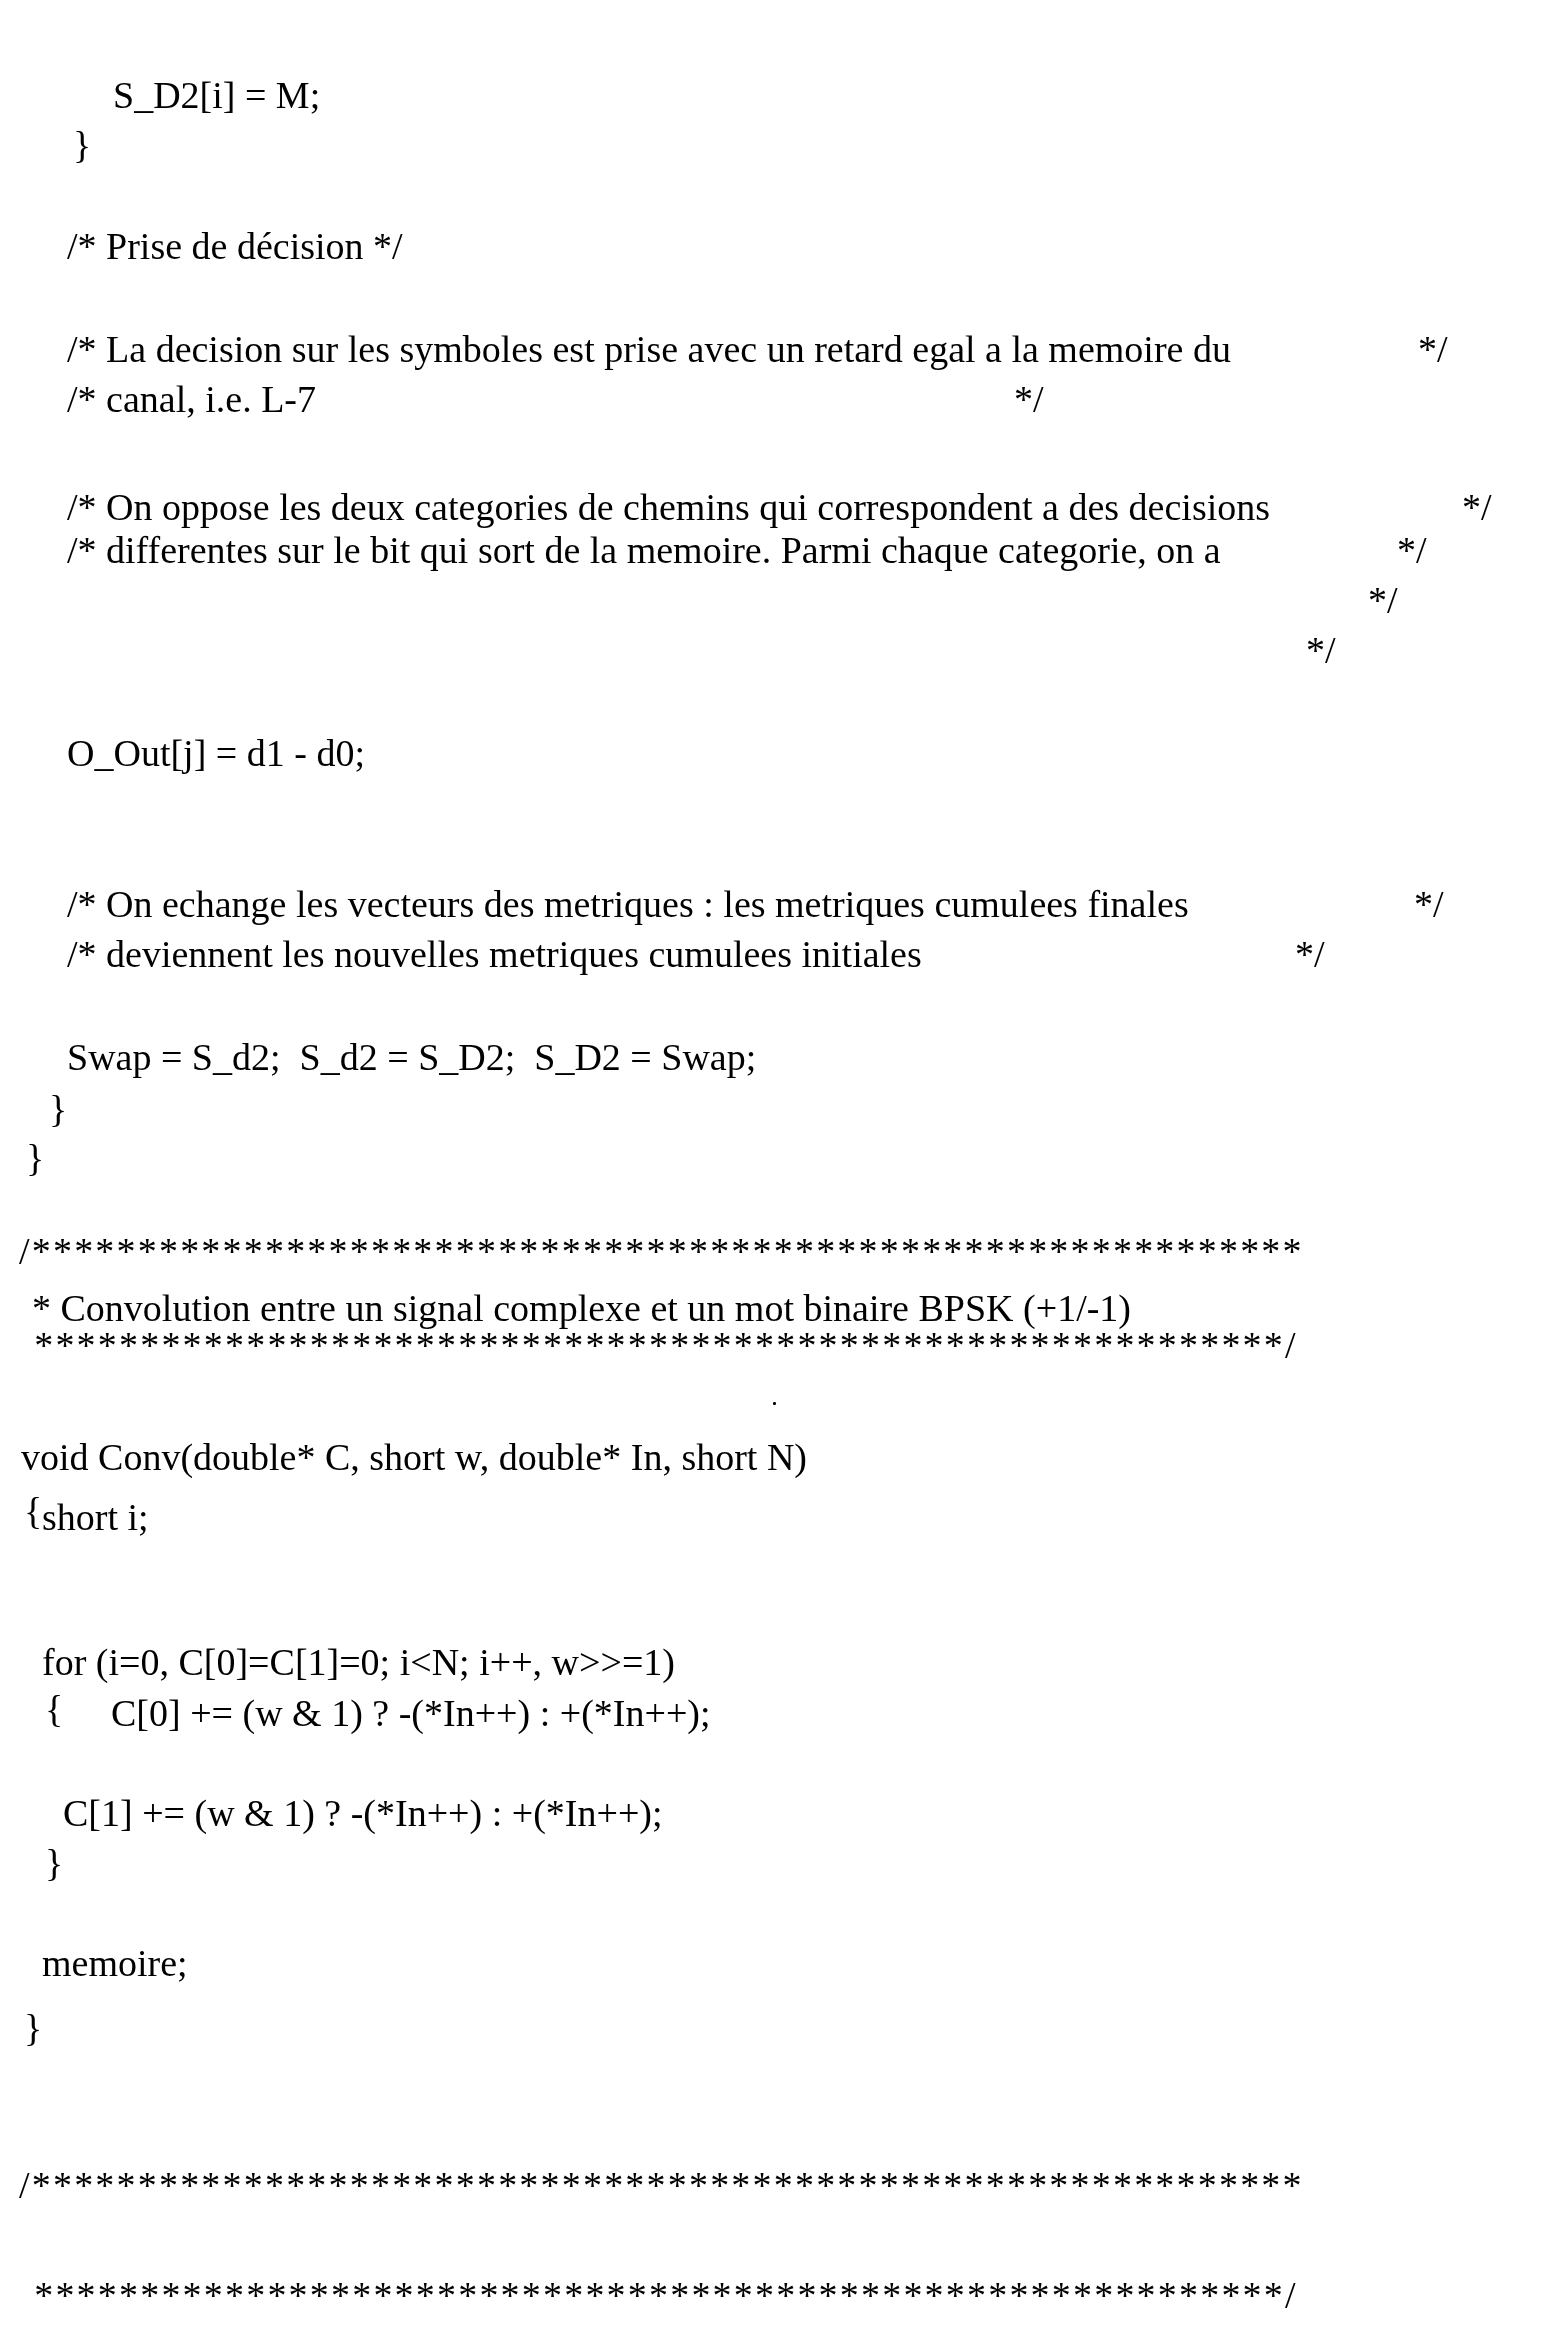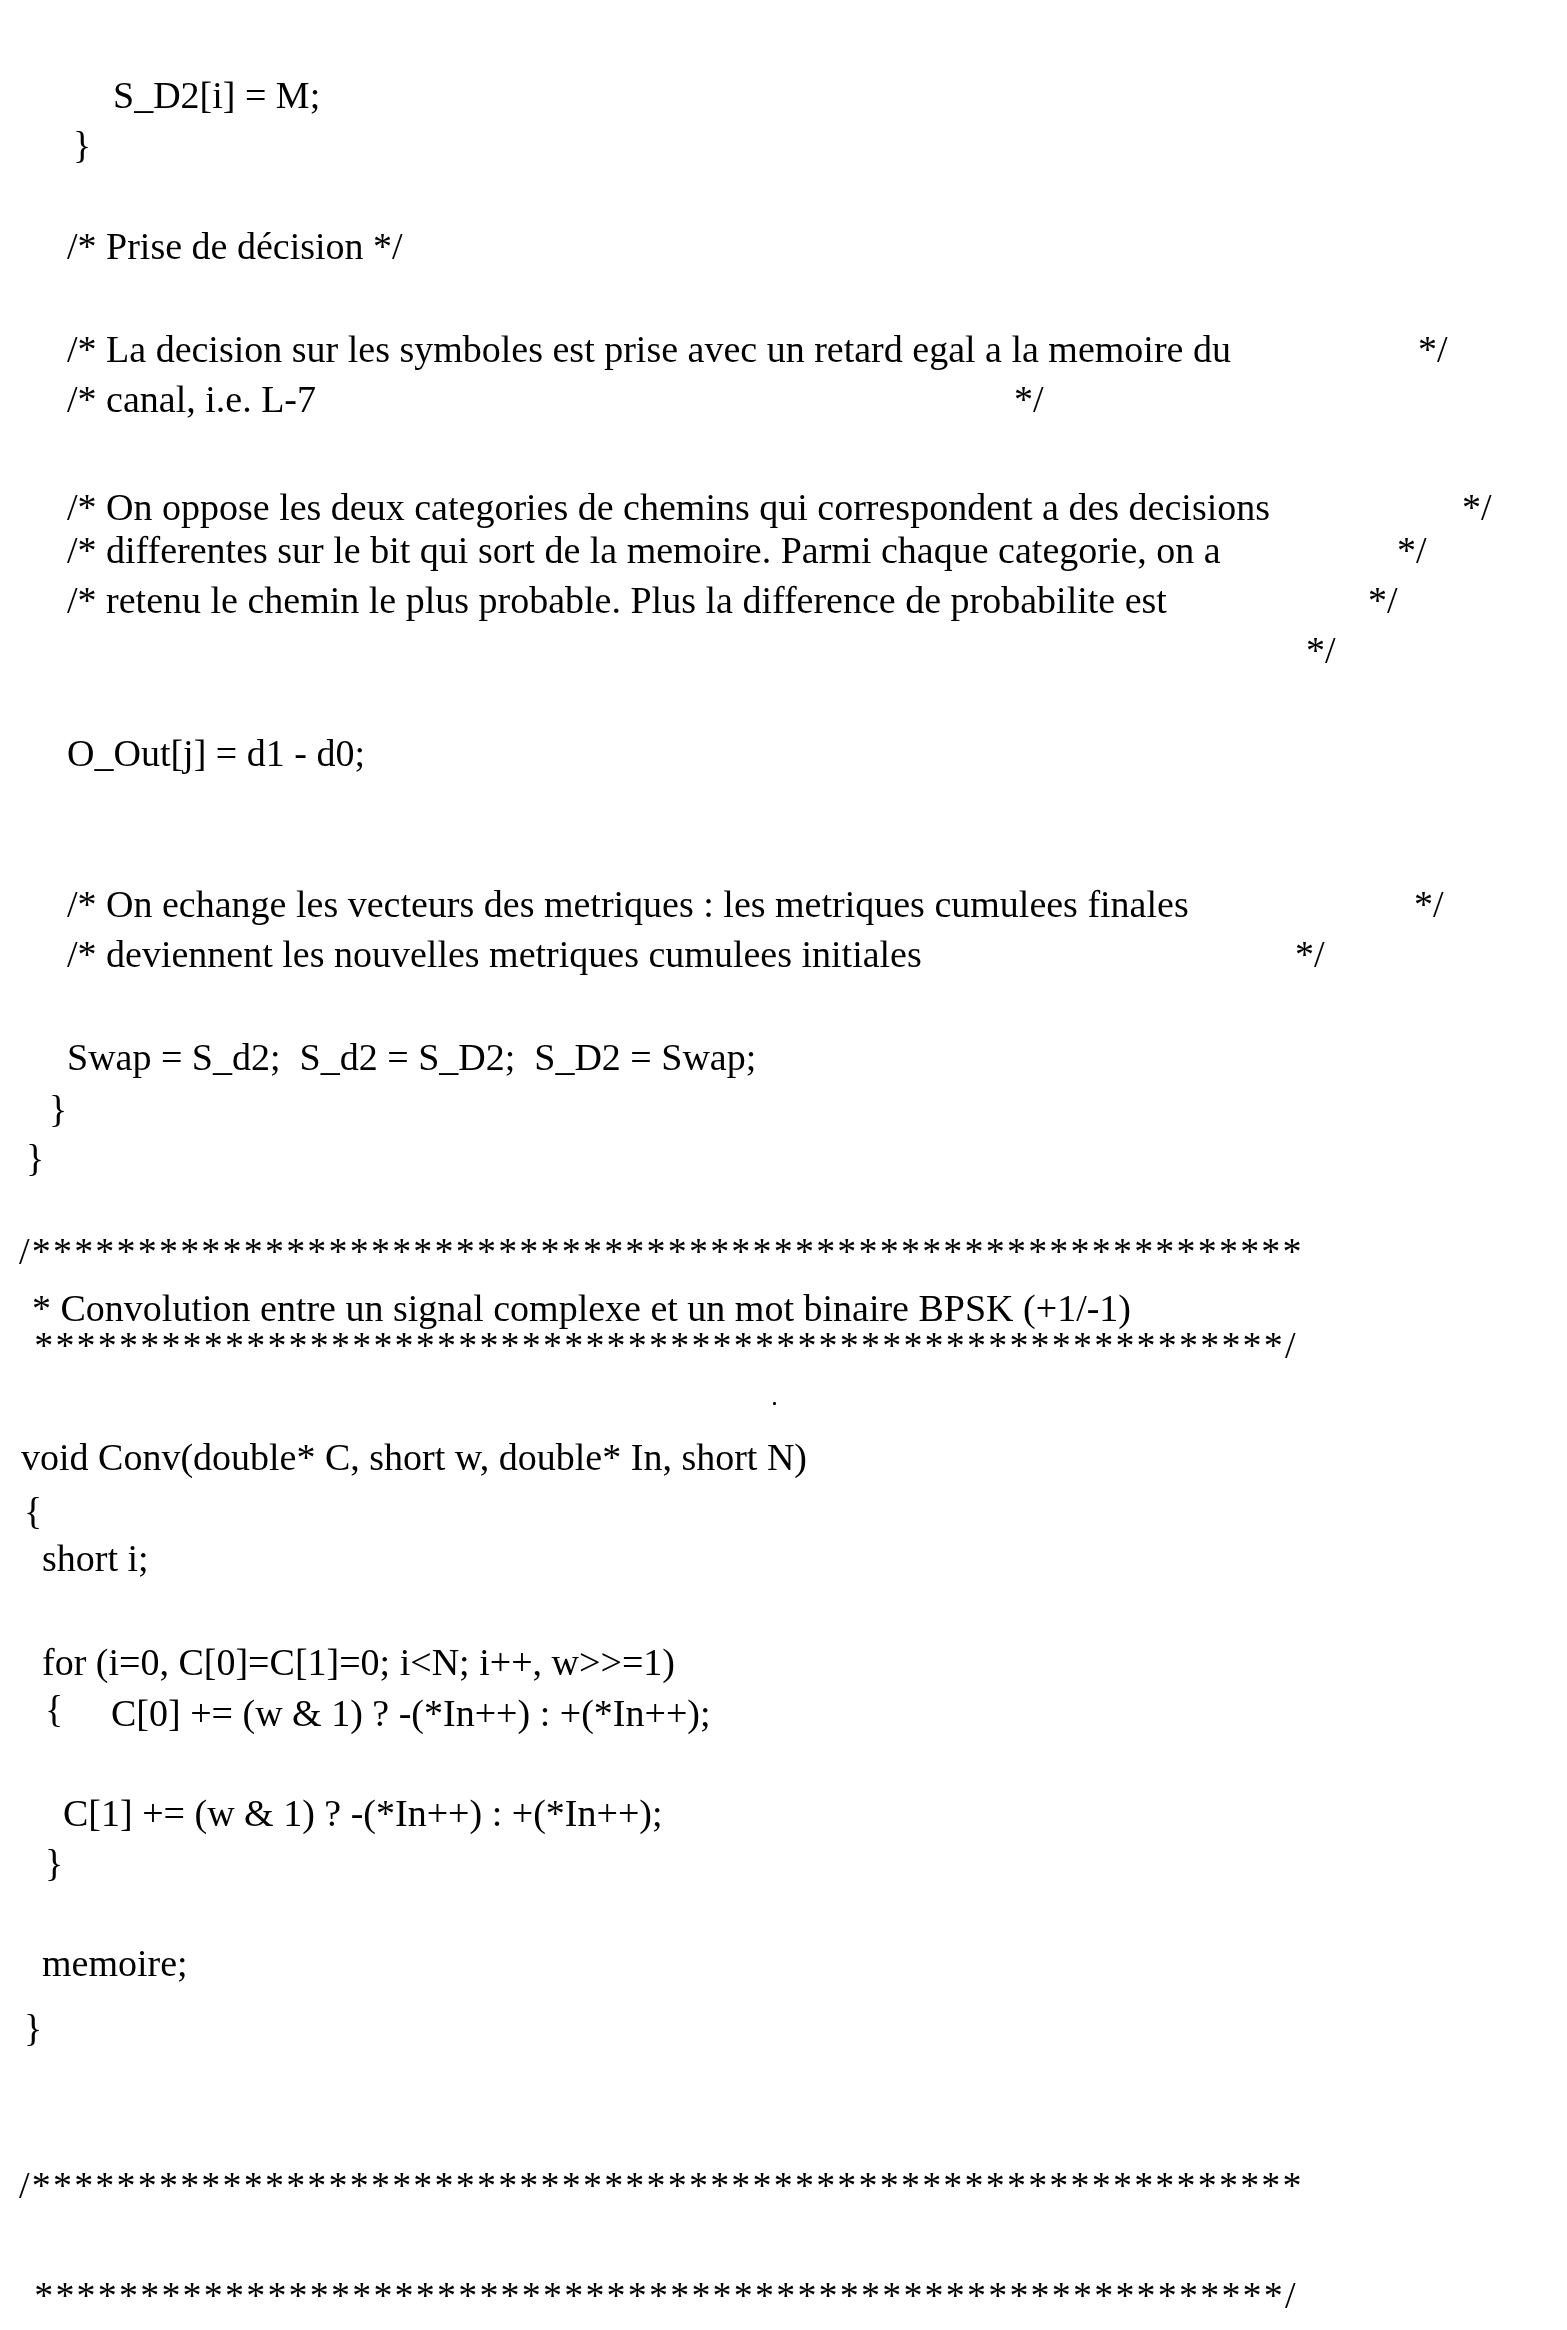--- a/index.html
+++ b/index.html
@@ -62,21 +62,20 @@
 
   <div class="ln" style="left:67px; top:380px;">/* canal, i.e. L-7</div>
   <div class="end" style="left:1014px; top:380px;">*/</div>
 
   <div class="ln" style="left:67px; top:488px;">/* On oppose les deux categories de chemins qui correspondent a des decisions</div>
   <div class="end" style="left:1462px; top:488px;">*/</div>
 
   <div class="ln" style="left:67px; top:531px;">/* differentes sur le bit qui sort de la memoire. Parmi chaque categorie, on a</div>
   <div class="end" style="left:1397px; top:531px;">*/</div>
 
-  <div class="ln" style="left:67px; top:581px;">/* retenu le chemin le plus probable. Plus la difference de probabilite est</div>
   <div class="end" style="left:1368px; top:581px;">*/</div>
 
   <div class="end" style="left:1306px; top:631px;">*/</div>
 
   <div class="ln" style="left:67px; top:734px;">O_Out[j] = d1 - d0;</div>
 
   <div class="ln" style="left:67px; top:885px;">/* On echange les vecteurs des metriques : les metriques cumulees finales</div>
   <div class="end" style="left:1414px; top:885px;">*/</div>
 
   <div class="ln" style="left:67px; top:935px;">/* deviennent les nouvelles metriques cumulees initiales</div>
@@ -87,21 +86,21 @@
   <div class="ln" style="left:26px; top:1139px;">}</div>
 
   <div class="ln stars" style="left:19px; top:1232px;">/************************************************************</div>
   <div class="ln" style="left:22.5px; top:1289px;"> * Convolution entre un signal complexe et un mot binaire BPSK (+1/-1)</div>
   <div class="ln stars" style="left:22.5px; top:1326px;"> ***********************************************************/</div>
 
   <span class="speck" style="left:773px; top:1402px;"></span>
 
   <div class="ln" style="left:21px; top:1438px;">void Conv(double* C, short w, double* In, short N)</div>
   <div class="ln" style="left:24px; top:1492px;">{</div>
-  <div class="ln" style="left:42px; top:1539px;text-align:center;">short i;</div>
+  <div class="ln" style="left:42px; top:1498px;text-align:center;">short i;</div>
   <div class="ln" style="left:42px; top:1643px;">for (i=0, C[0]=C[1]=0; i&lt;N; i++, w&gt;&gt;=1)</div>
   <div class="ln" style="left:45px; top:1690px;">{</div>
   <div class="ln" style="left:63px; top:1694px;margin-left:48px;">C[0] += (w &amp; 1) ? -(*In++) : +(*In++);</div>
   <div class="ln" style="left:63px; top:1794px;">C[1] += (w &amp; 1) ? -(*In++) : +(*In++);</div>
   <div class="ln" style="left:45px; top:1844px;">}</div>
   <div class="ln" style="left:42px; top:1944px;">memoire;</div>
   <div class="ln" style="left:24px; top:2009px;">}</div>
 
   <div class="ln stars" style="left:19px; top:2166px;">/************************************************************</div>
   <div class="ln stars" style="left:22.5px; top:2276px;"> ***********************************************************/</div>

